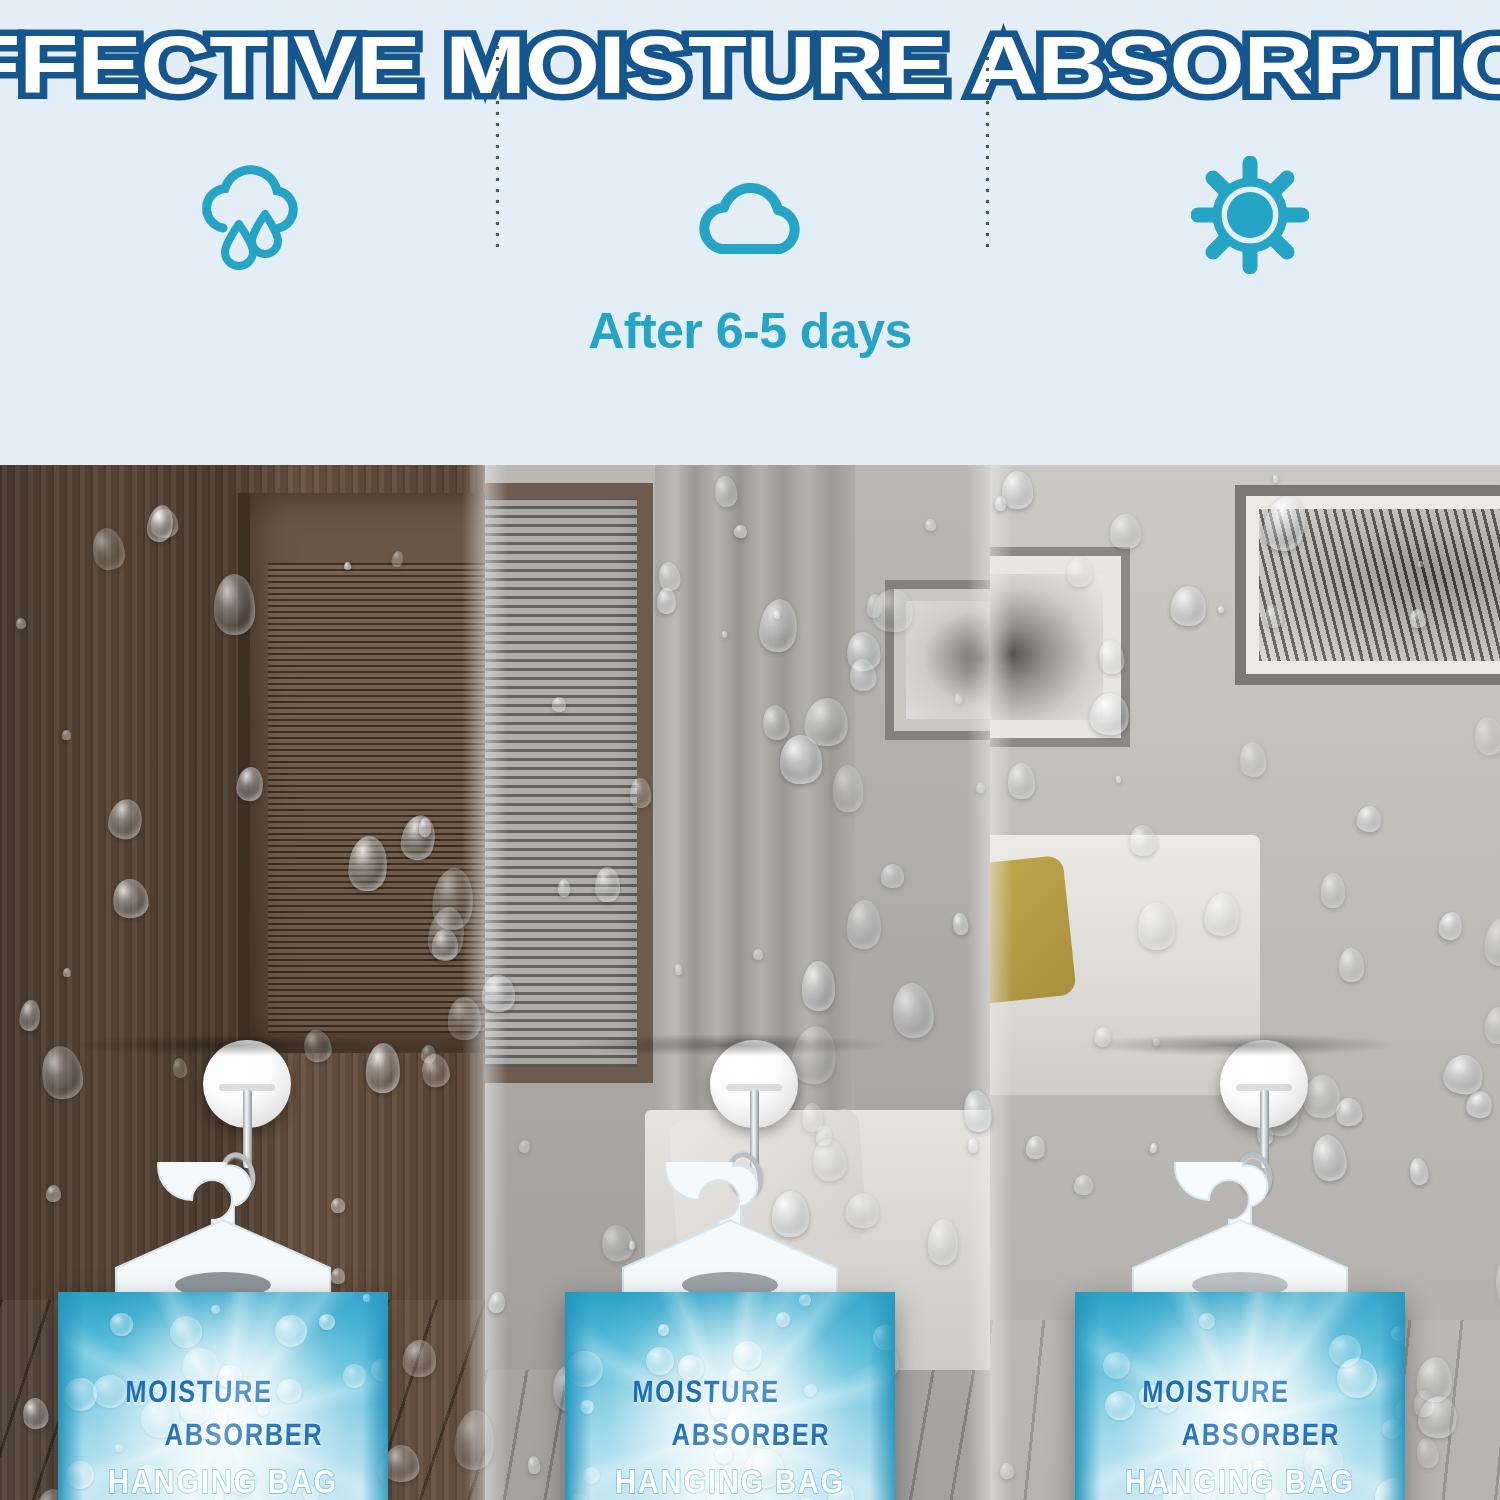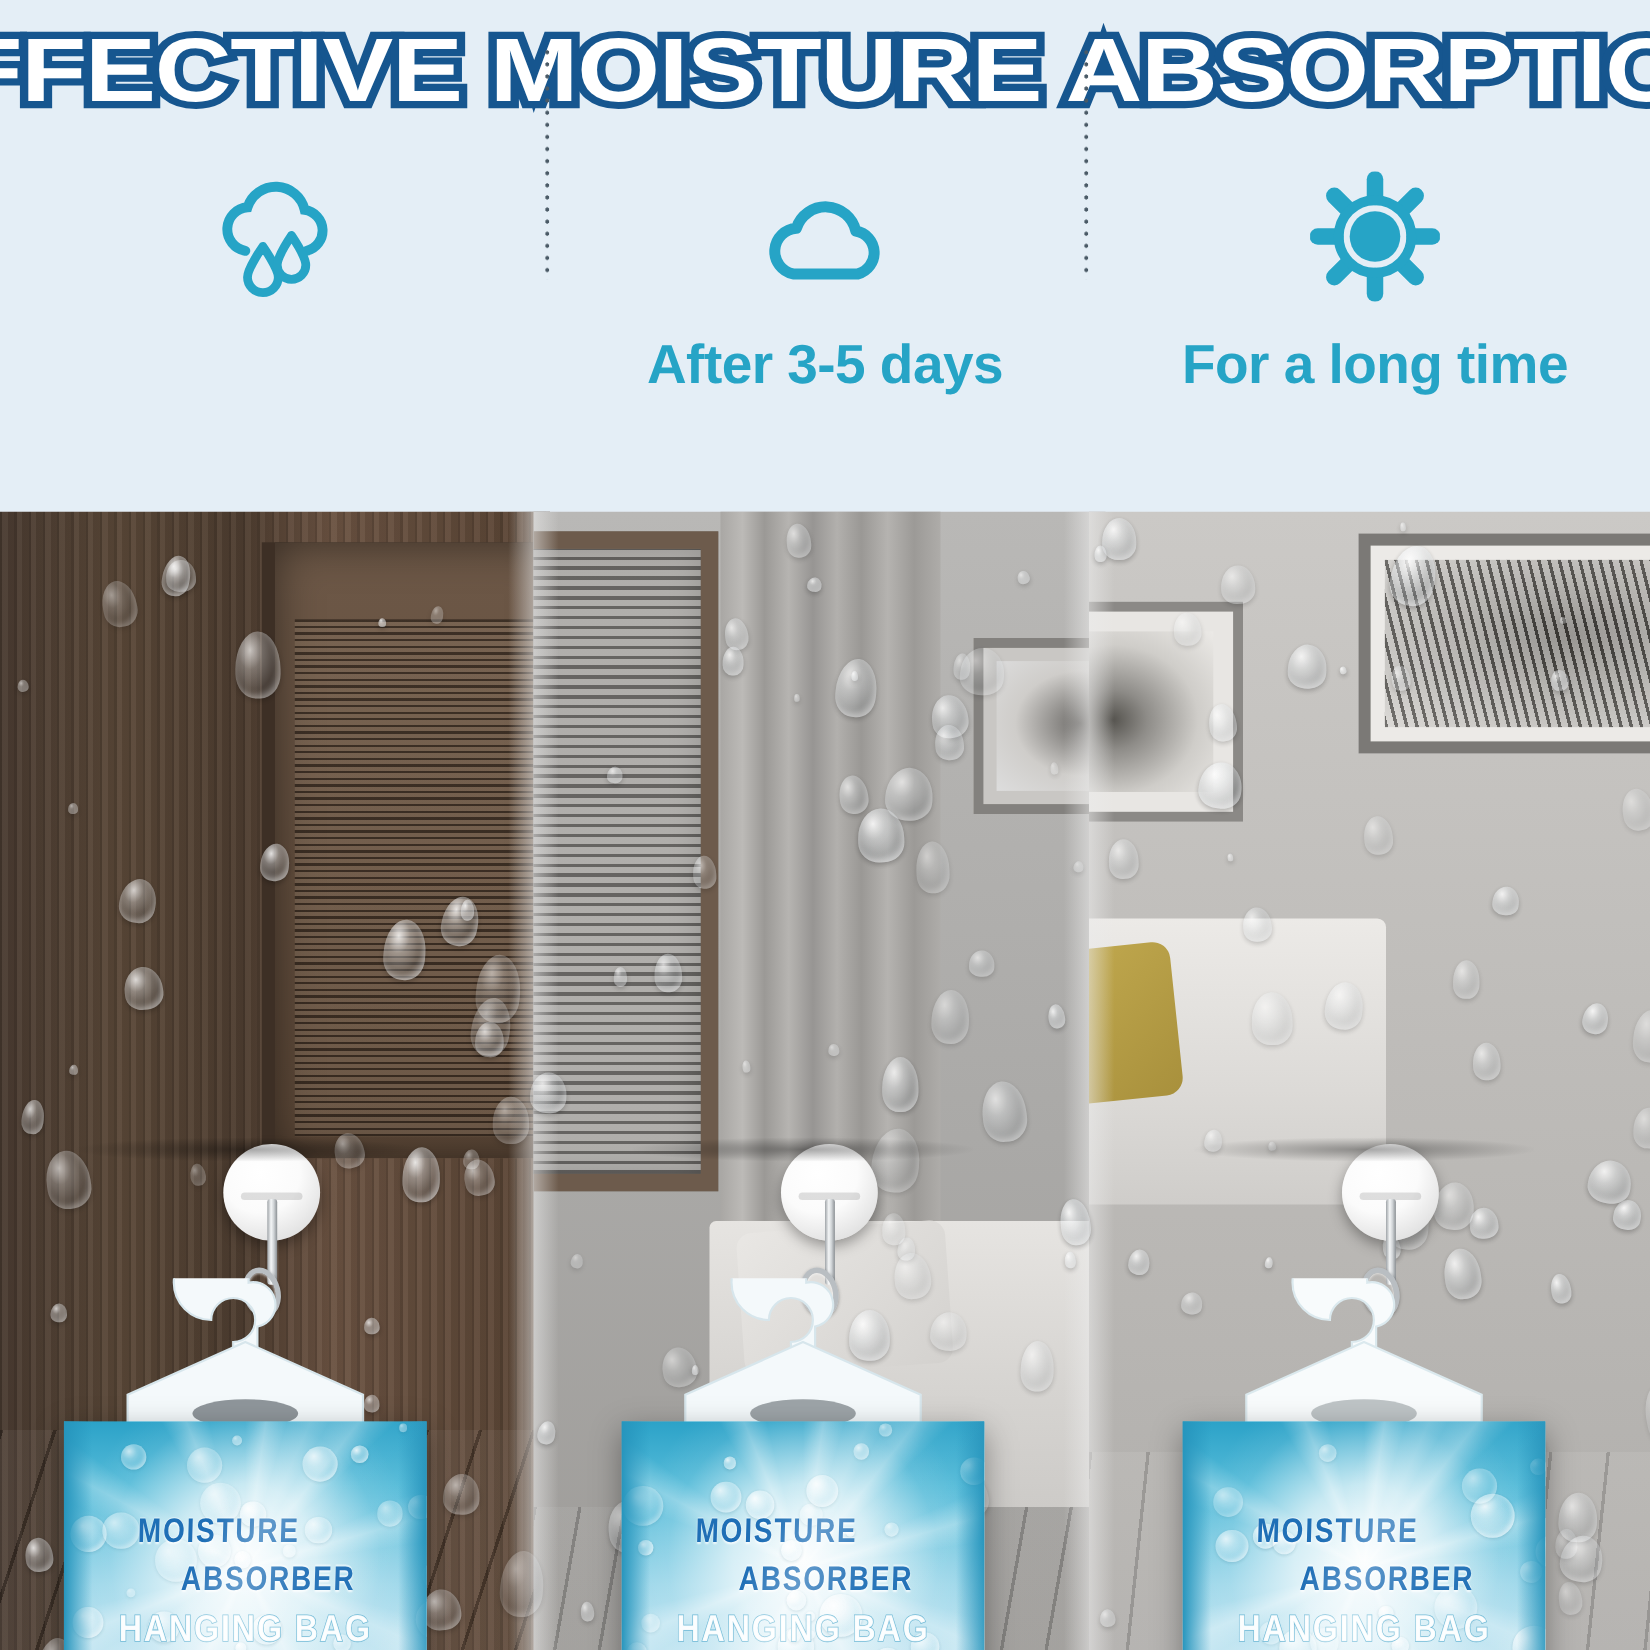--- a/index.html
+++ b/index.html
@@ -343,41 +343,40 @@
           </svg>
         </div>
       </div>
 
       <div class="feature">
         <div class="ficon">
           <svg width="126" height="104" viewBox="0 0 126 104">
             <path d="M34 86 a21 21 0 0 1 3-41.5 a28 28 0 0 1 54 2.5 a20 20 0 0 1 2 39 Z" fill="none" stroke="#26a4c6" stroke-width="10" stroke-linejoin="round" stroke-linecap="round"></path>
           </svg>
         </div>
-        <div class="flabel">After 3-5 days</div>
+        <div class="flabel">After 6-5 days</div>
       </div>
 
       <div class="feature">
         <div class="ficon">
           <svg width="118" height="118" viewBox="0 0 118 118">
             <g stroke="#26a4c6" stroke-width="15" stroke-linecap="round">
               <line x1="59" y1="7" x2="59" y2="23"></line>
               <line x1="59" y1="95" x2="59" y2="111"></line>
               <line x1="7" y1="59" x2="23" y2="59"></line>
               <line x1="95" y1="59" x2="111" y2="59"></line>
               <line x1="22" y1="22" x2="33" y2="33"></line>
               <line x1="85" y1="85" x2="96" y2="96"></line>
               <line x1="22" y1="96" x2="33" y2="85"></line>
               <line x1="85" y1="33" x2="96" y2="22"></line>
             </g>
             <circle cx="59" cy="59" r="33" fill="none" stroke="#26a4c6" stroke-width="9"></circle>
             <circle cx="59" cy="59" r="23" fill="#26a4c6"></circle>
           </svg>
         </div>
-        <div class="flabel">For a long time</div>
       </div>
 
     </div>
 
     <div class="divider div1"></div>
     <div class="divider div2"></div>
   </div>
 
   <div class="photo">
 

